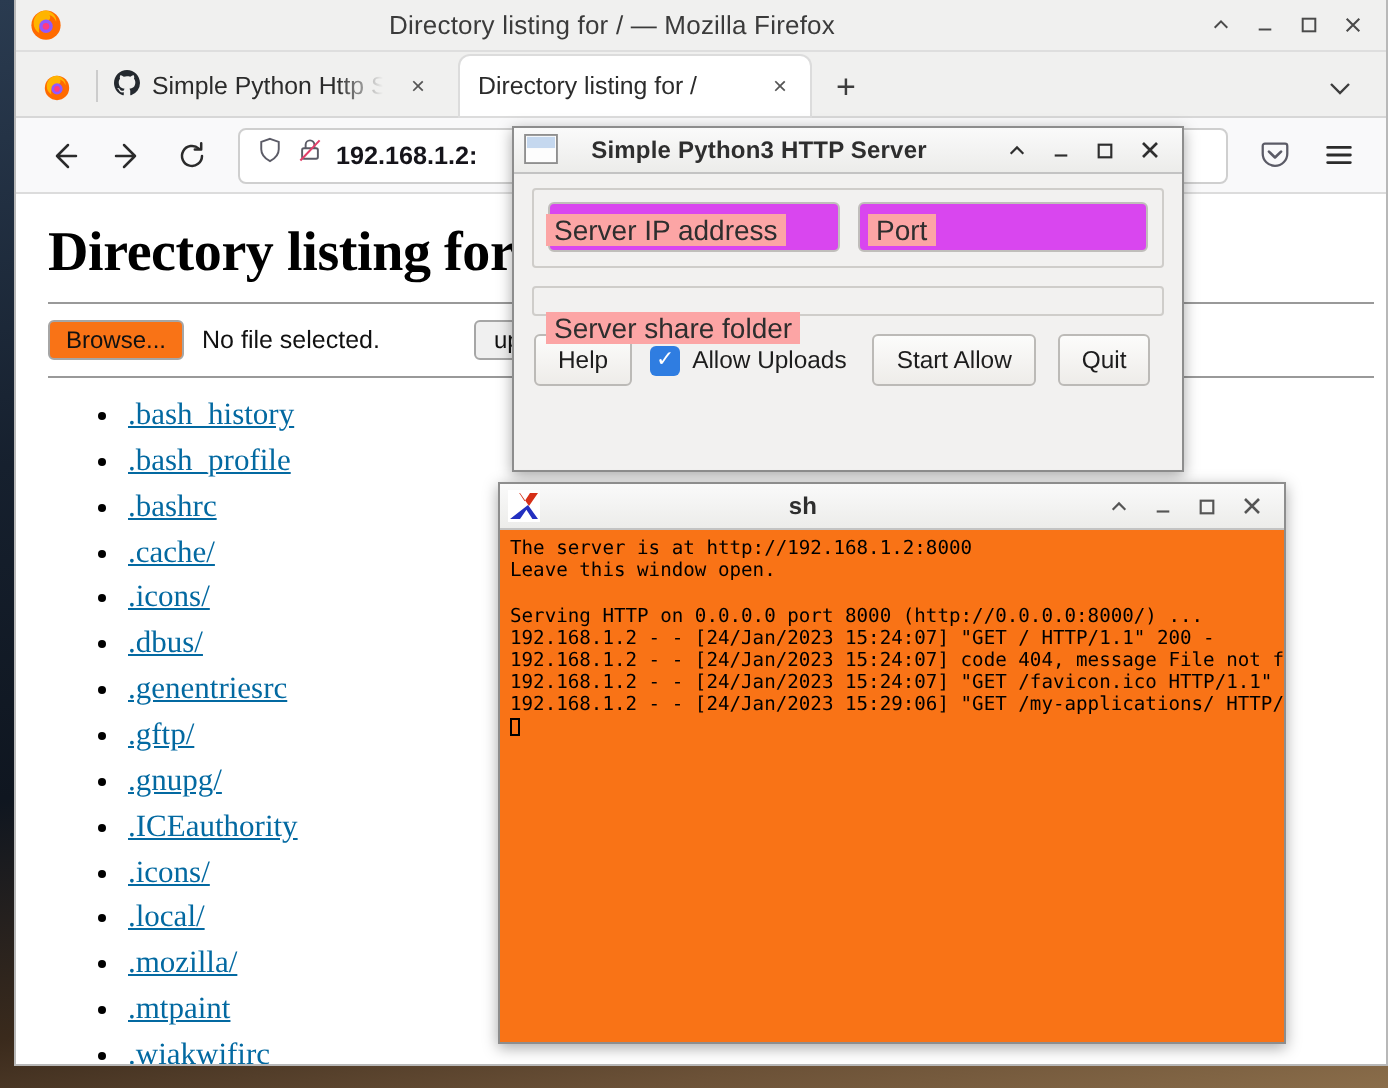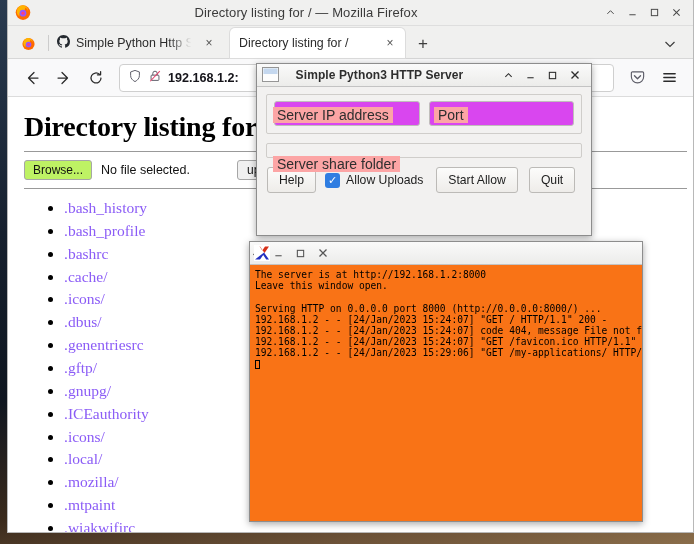--- a/index.html
+++ b/index.html
@@ -99,34 +99,34 @@
     flex: 1; background: #fff; overflow: hidden; position: relative;
     padding: 10px 0 0 14px;
   }
   .page-h1 {
     font-family: "Liberation Serif", serif; font-size: 28px; font-weight: 700;
     color: #000; margin: 4px 0 8px 2px; letter-spacing: -.2px;
   }
   .page-hr { border: none; border-top: 1px solid #999; margin: 6px 6px 8px 2px; }
   .upload-row { display: flex; align-items: center; gap: 9px; margin: 0 0 8px 2px; }
   .browse-btn {
-    font-size: 12px; padding: 2px 8px; background: #bef264;
+    font-size: 12px; padding: 2px 8px; background: #f97316;
     border: 1px solid #a6a6a6; border-radius: 3px; color: #111;
   }
   .nofile { font-size: 12.5px; color: #111; }
   .upload-btn {
     font-size: 12px; padding: 2px 9px; background: #f0f0f0;
     border: 1px solid #a6a6a6; border-radius: 3px; color: #111; margin-left: 38px;
   }
   .file-list {
     font-family: "Liberation Serif", serif; font-size: 15.5px;
     padding-left: 42px; margin-top: 7px; list-style: disc;
   }
   .file-list li { line-height: 1.475; }
-  .file-list a { color: #8b5cf6; }
+  .file-list a { color: #0369a1; text-decoration: underline; }
 
   
   .app-window {
     position: absolute; background: #f2f1f0;
     border: 1px solid #8d8d8d; box-shadow: 0 2px 7px rgba(0,0,0,.34);
   }
   .app-titlebar {
     height: 23px; display: flex; align-items: center;
     background: linear-gradient(to bottom, #fafafa, #ececea);
     border-bottom: 1px solid #c3c3c3; position: relative; justify-content: space-between;
@@ -401,20 +401,21 @@
 
 <div class="app-window" id="terminal">
   <div class="app-titlebar">
     <span class="xterm-icon">
       <svg width="16" height="16" viewBox="0 0 16 16">
         <rect width="16" height="16" fill="#ffffff"></rect>
         <path d="M1 1.5h5l4.5 6.5L15 1.5h-4L8.3 5.6 5.6 1.5z" fill="#d63018"></path>
         <path d="M1 14.5h5l3.2-4.6 3 4.6H15l-5-7z" fill="#2330c0"></path>
       </svg>
     </span>
+    <span class="app-title">sh</span>
     <span class="win-btns">
       <span class="win-btn">
         <svg width="9" height="9" viewBox="0 0 10 10">
             <path d="M1.5 6.5L5 3l3.5 3.5" stroke="#555" stroke-width="1.2" fill="none"></path>
           </svg>
       </span>
       <span class="win-btn">
         <svg width="9" height="9" viewBox="0 0 10 10">
             <path d="M1.5 7.5h7" stroke="#555" stroke-width="1.2"></path>
           </svg>

